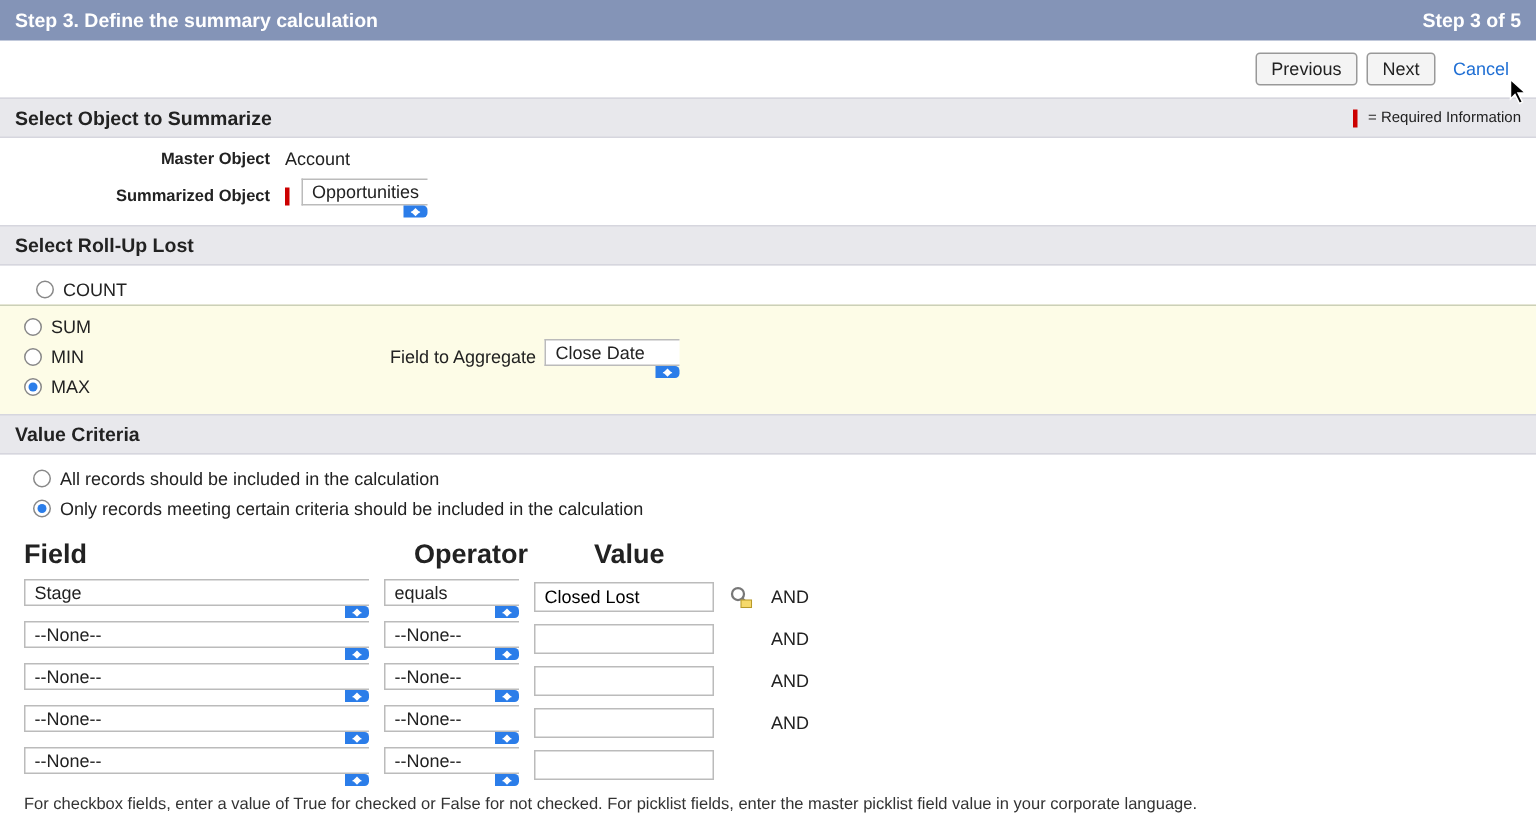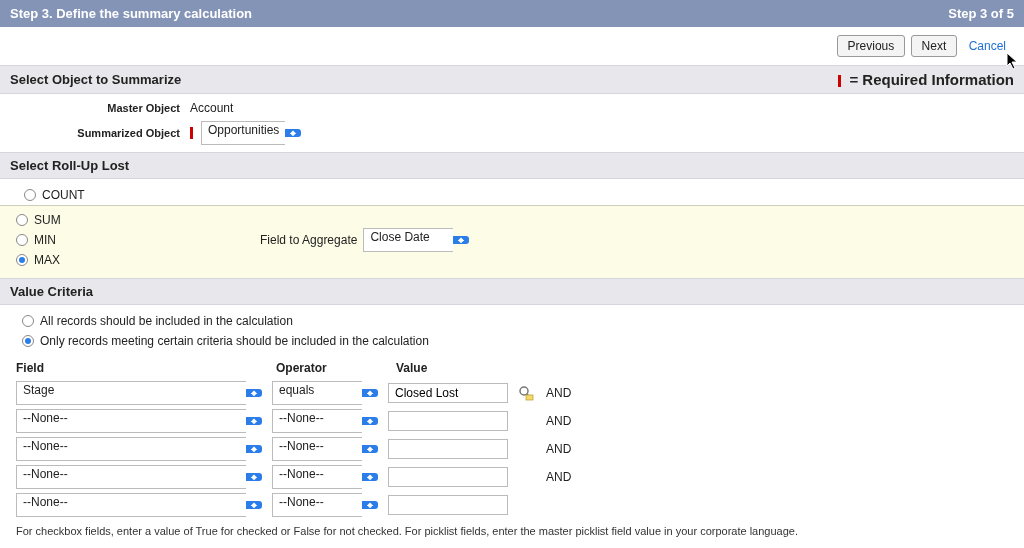--- a/index.html
+++ b/index.html
@@ -47,21 +47,21 @@
     background: #e8e8ec;
     border-top: 1px solid #d6d6de;
     border-bottom: 1px solid #d6d6de;
     padding: 5px 10px;
     font-weight: bold;
     font-size: 13px;
     display: flex;
     justify-content: space-between;
     align-items: center;
   }
-  .required-info { font-weight: bold; font-size: 15px; padding-left: 44px; }
+  .required-info { font-weight: normal; font-size: 10px; padding-left: 44px; }
   .required-bar {
     display: inline-block;
     width: 3px;
     height: 12px;
     background: #cc0000;
     vertical-align: middle;
     margin-right: 4px;
   }
   .form-row {
     display: flex;
@@ -75,22 +75,23 @@
     font-size: 11px;
     padding-right: 10px;
   }
   .form-value {
     display: flex;
     align-items: center;
     gap: 4px;
   }
   .select-wrap {
     display: inline-flex;
-    align-items: center;
+    align-items: flex-end;
     height: 24px;
+    flex-direction: column;
   }
   .select-wrap select, .select-wrap .select-display {
     border: 1px solid #bbb;
     border-right: none;
     padding: 1px 6px;
     font-size: 12px;
     background: #fff;
     height: 100%;
     min-width: 80px;
     appearance: none;
@@ -139,21 +140,21 @@
   .detail-row { display: flex; align-items: center; }
   .agg-field-label {
     font-size: 12px;
     padding-right: 6px;
   }
   .filter-body { padding: 6px 10px 10px; }
   .criteria-table { padding: 6px 0 0 6px; }
   .criteria-head {
     display: flex;
     font-weight: bold;
-    font-size: 12px;
+    font-size: 18px;
     padding: 4px 0;
   }
   .col-field { width: 260px; }
   .col-op { width: 120px; }
   .col-val { width: 140px; }
   .col-and { width: 50px; padding-left: 8px; }
   .criteria-row {
     display: flex;
     align-items: center;
     padding: 2px 0;

